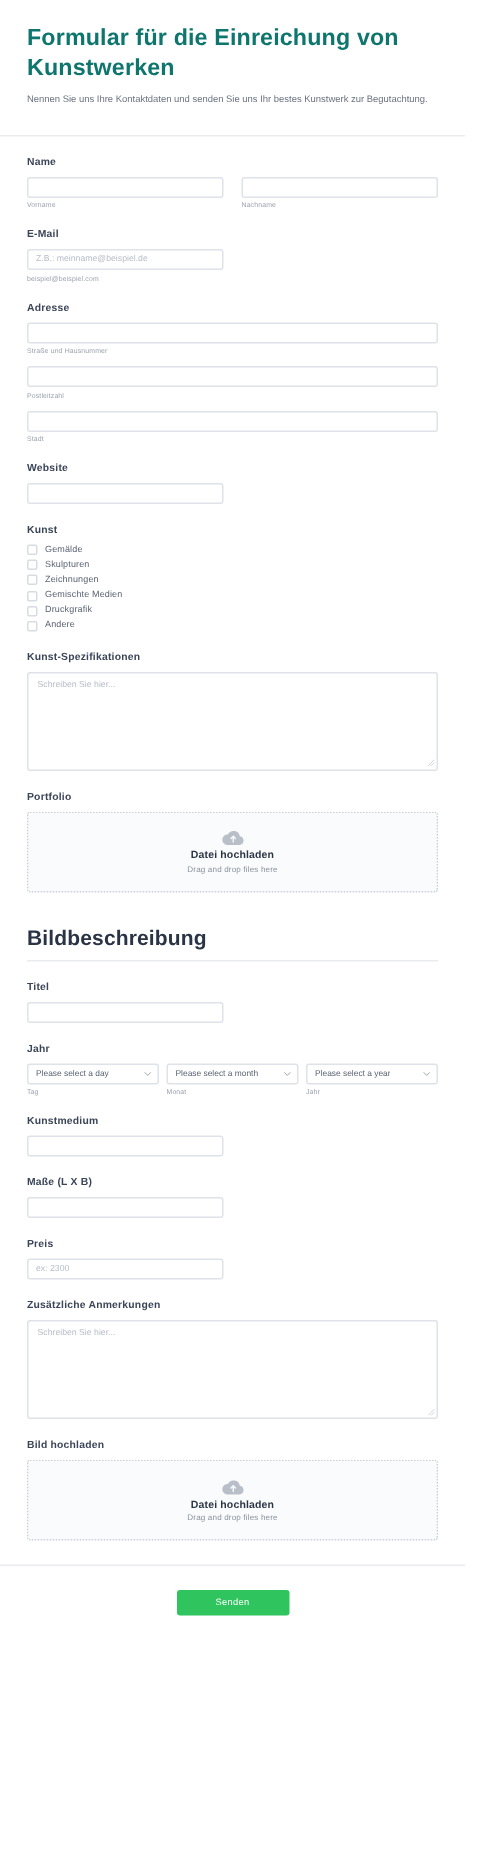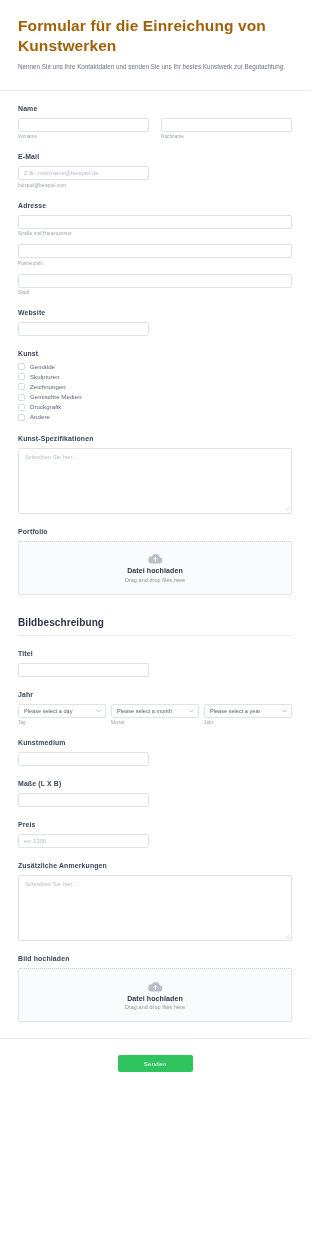--- a/index.html
+++ b/index.html
@@ -23,21 +23,21 @@
   }
 
   
   .form-header {
     padding: 16px 18px 10px 18px;
   }
   .form-title {
     font-size: 15.5px;
     line-height: 20px;
     font-weight: bold;
-    color: #a16207;
+    color: #0f766e;
     margin: 0 0 6px 0;
     letter-spacing: 0.1px;
   }
   .form-subtitle {
     font-size: 6.3px;
     line-height: 9.5px;
     color: #6b7280;
     margin: 0;
     max-width: 272px;
   }
@@ -181,21 +181,21 @@
     color: #8a919e;
     margin-top: 1.5px;
     letter-spacing: 0.1px;
   }
 
   
   .section {
     margin-top: 22px;
   }
   .section-title {
-    font-size: 10px;
+    font-size: 14px;
     font-weight: bold;
     color: #2b3445;
     letter-spacing: 0.1px;
     margin: 0 0 7px 0;
   }
   .section-rule {
     height: 1px;
     background: #e9ebef;
   }
 

